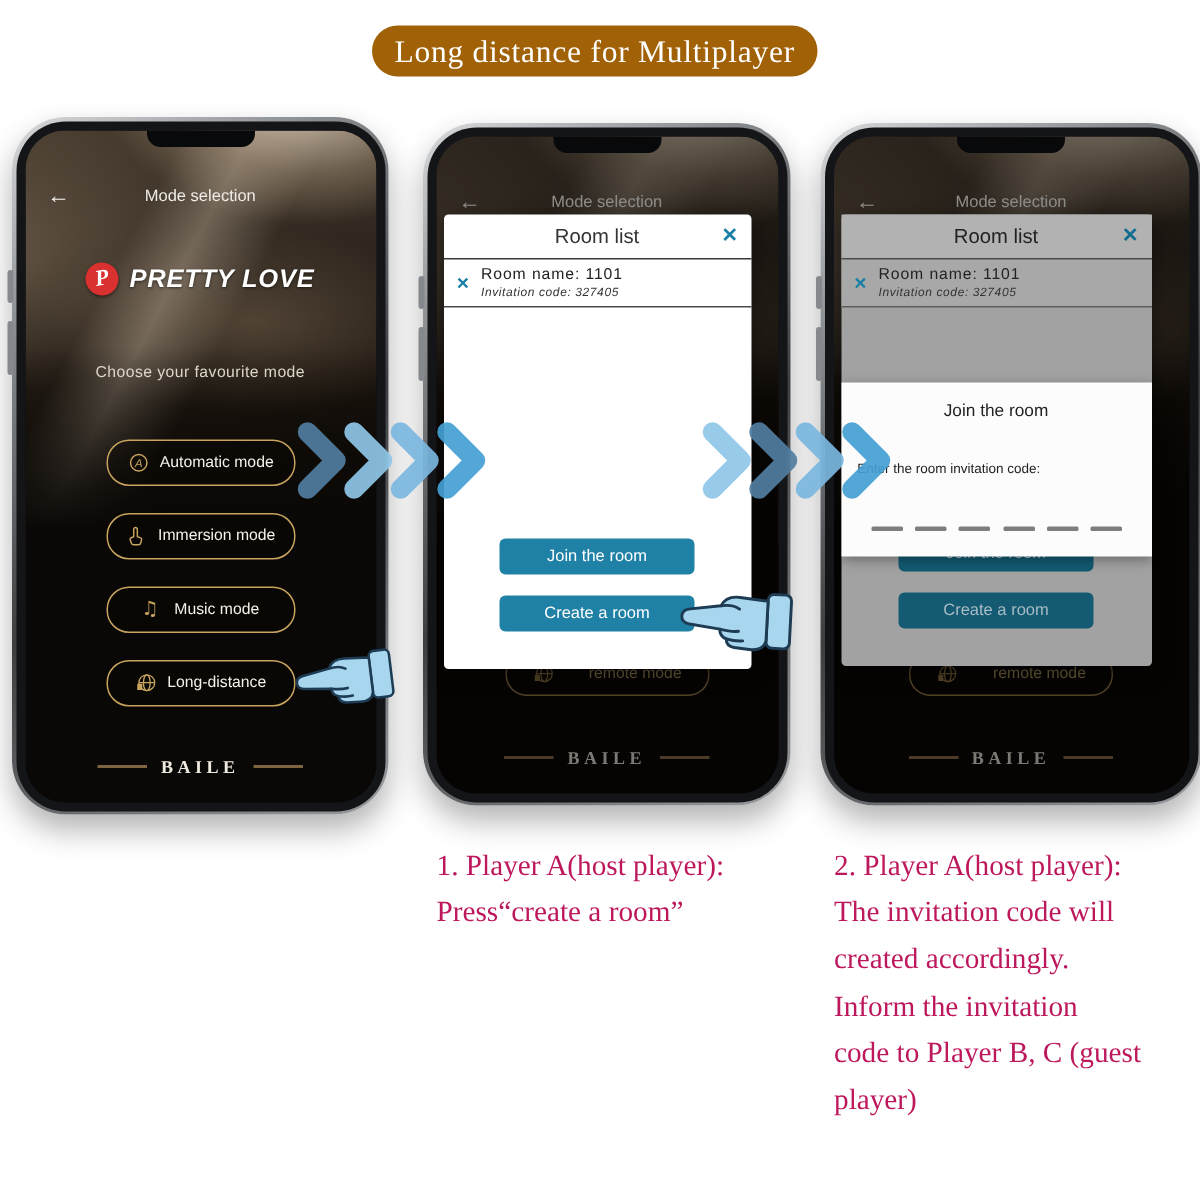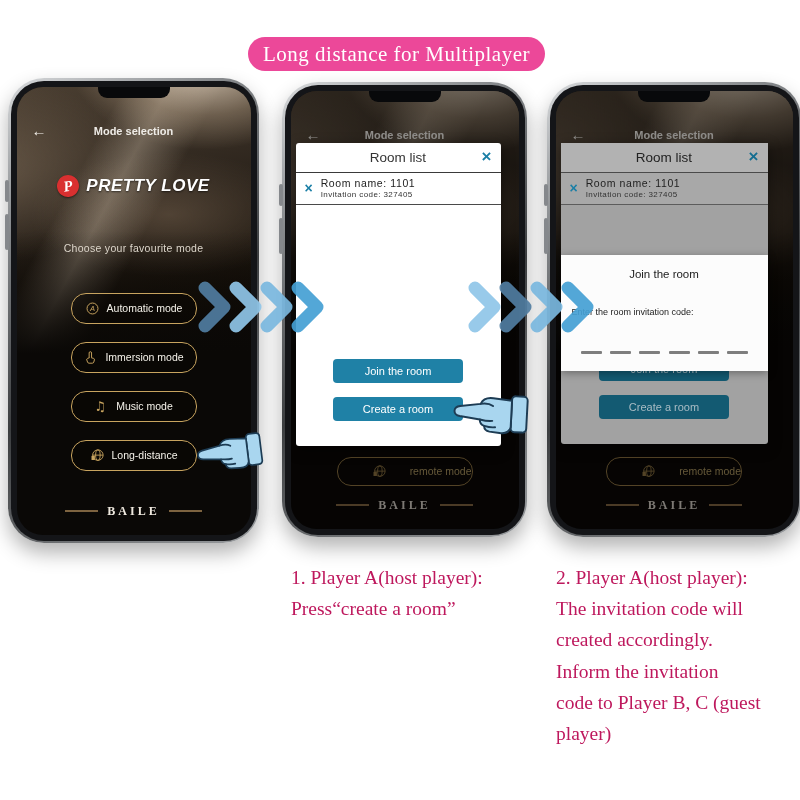--- a/index.html
+++ b/index.html
@@ -1,23 +1,23 @@
 <!DOCTYPE html>
 <html><head>
 <meta charset="utf-8">
 <style>
   html,body { margin:0; padding:0; background:#ffffff; }
   .canvas { position:relative; width:800px; height:800px; background:#fff; overflow:hidden;
             font-family:"Liberation Sans", sans-serif; }
 
   
   .banner { position:absolute; left:248px; top:17px; width:297px; height:34px;
-            background:#ec4899; border-radius:17px; color:#fff;
+            background:#a16207; border-radius:17px; color:#fff;
             font-family:"Liberation Serif", serif; font-size:21px;
-            display:flex; align-items:center; justify-content:center; letter-spacing:.5px;margin-top:20px; }
+            display:flex; align-items:center; justify-content:center; letter-spacing:.5px; }
 
   
   .phone { position:absolute; border-radius:36px; padding:2.5px;
            background:linear-gradient(145deg,#d9dbdd 0%,#8b8e91 22%,#3c3e40 55%,#9a9da0 100%);
            box-shadow:0 10px 20px rgba(0,0,0,.30); }
   .phone-body { width:100%; height:100%; box-sizing:border-box; background:#141518;
                 border-radius:33px; padding:6px; position:relative; }
   .screen { position:relative; width:100%; height:100%; border-radius:26px;
             background:#0a0806; overflow:hidden; }
   .side-btn { position:absolute; left:-3px; width:3.5px; background:#85888c; border-radius:2px; }
@@ -37,21 +37,21 @@
       radial-gradient(ellipse 120% 58% at -15% 30%, rgba(142,122,100,.55), transparent 58%),
       radial-gradient(ellipse 95% 36% at 65% 46%, rgba(108,90,72,.6), transparent 62%),
       linear-gradient(170deg,#4a3e31 0%,#2c241c 40%,#161009 75%,#0a0806 100%); }
   .waves::after { content:""; position:absolute; inset:0;
     background:linear-gradient(to bottom, transparent 52%, #0a0806 96%); }
   .dim-overlay { position:absolute; inset:0; background:rgba(0,0,0,.40); z-index:2; }
 
   
   .app-header { position:absolute; top:36px; left:0; right:0; height:16px; z-index:2; }
   .back { position:absolute; left:15px; top:0; color:#f4f1ec; font-size:15px; line-height:16px; }
-  .app-title { width:100%; text-align:center; color:#efece7; font-size:11px; line-height:16px;font-weight:bold; }
+  .app-title { width:100%; text-align:center; color:#efece7; font-size:11px; line-height:16px; }
 
   
   .brand { position:absolute; top:88px; width:100%; display:flex; justify-content:center;
            align-items:center; gap:7px; z-index:2; }
   .brand-badge { width:22px; height:22px; border-radius:50%; background:#d93030;
                  color:#fff; font-family:"Liberation Serif",serif; font-style:italic; font-weight:bold;
                  font-size:15px; display:flex; align-items:center; justify-content:center;
                  transform:rotate(-10deg); box-shadow:0 1px 2px rgba(0,0,0,.5); }
   .brand-name { color:#fff; font-size:17px; font-weight:800; font-style:italic;
                 letter-spacing:.5px; text-shadow:0 1px 2px rgba(0,0,0,.6); }
@@ -78,21 +78,21 @@
   .phone3 .modal { width:207px; height:301px; }
   .modal-head { height:29px; flex:0 0 29px; border-bottom:1.5px solid #3a3a3a; position:relative;
                 display:flex; align-items:center; justify-content:center; }
   .modal-title { font-size:13.5px; color:#333; }
   .modal-close { position:absolute; right:9px; top:4px; color:#1b7fa6; font-size:17px;
                  font-weight:bold; line-height:20px; }
   .room-row { flex:0 0 31px; border-bottom:1.5px solid #4a4a4a; display:flex; align-items:center;
               gap:8px; padding:0 9px; }
   .room-x { color:#1b7fa6; font-size:14px; font-weight:bold; }
   .room-name { font-size:10.5px; color:#222; letter-spacing:.6px; }
-  .room-code { font-size:8px; color:#333; letter-spacing:.4px; margin-top:1px; }
+  .room-code { font-size:8px; color:#333; letter-spacing:.4px; margin-top:1px;font-style:italic; }
   .modal-space { flex:1; }
   .modal-buttons { display:flex; flex-direction:column; align-items:center; gap:14px;
                    padding-bottom:25px; }
   .teal-btn { width:130px; height:24px; background:#1f81a6; border-radius:4px; color:#fff;
               font-size:11px; display:flex; align-items:center; justify-content:center; }
 
   
   .grayed { background:#a2a2a2; }
   .grayed .modal-head { background:#b2b2b2; border-bottom-color:#4a4a4a; }
   .grayed .modal-title { color:#222; }
@@ -101,23 +101,23 @@
   .grayed .teal-btn { background:#135a72; color:#a9bcc4; }
   .join-dialog { position:absolute; left:0; right:0; top:112px; height:116px; background:#fcfcfc;
                  z-index:6; box-shadow:0 2px 8px rgba(0,0,0,.35); }
   .join-title { text-align:center; margin-top:13px; font-size:11.5px; color:#222; }
   .join-prompt { position:absolute; left:11px; top:52px; font-size:9px; color:#222; }
   .code-slots { position:absolute; left:20px; right:19px; bottom:17px; display:flex;
                 justify-content:space-between; }
   .code-slot { width:21px; height:2.5px; background:#7e7e7e; border-radius:1px; }
 
   
-  .bg-mode-btn { position:absolute; left:50%; transform:translateX(-50%); top:366px; width:134px;
+  .bg-mode-btn { position:absolute; left:50%; transform:translateX(-50%); top:344px; width:134px;
                  height:27px; border:1.2px solid #8a7040; border-radius:14px; color:#a8925e;
-                 display:flex; align-items:center; justify-content:flex-end; gap:23px;
+                 display:flex; align-items:center; justify-content:center; gap:23px;
                  font-size:10.5px; z-index:1; }
 
   
   .chevrons { position:absolute; top:281px; display:flex; z-index:10; }
   .g1 { left:196px; } .g2 { left:466px; }
   .chevrons svg { margin-left:-7px; }
   .chevrons svg:first-child { margin-left:0; }
 
   
   .hand { position:absolute; z-index:12; }

